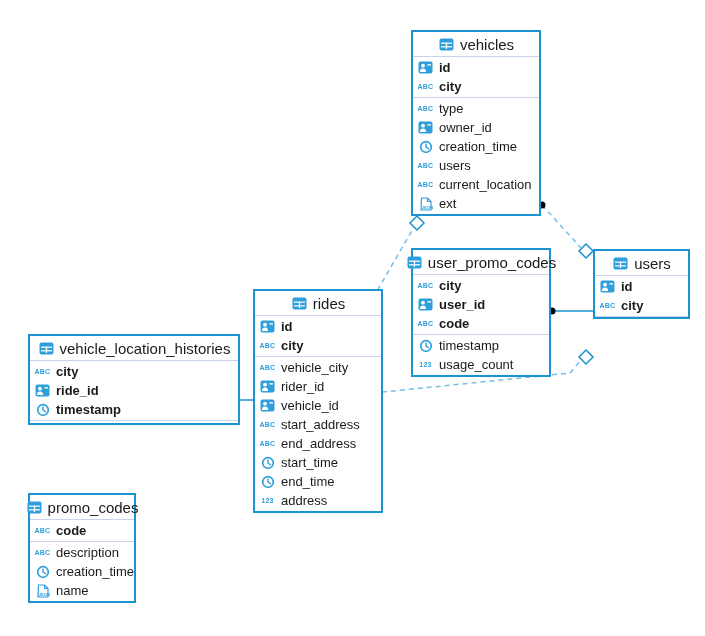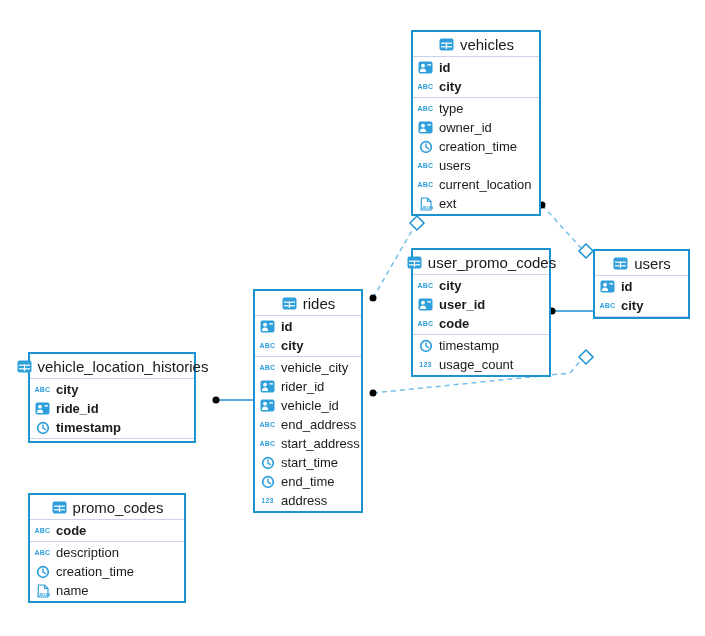--- a/index.html
+++ b/index.html
@@ -226,21 +226,21 @@
           <span class="field-label">id</span>
         </div>
         <div class="row key">
           <span class="icon-cell">
             <span class="txt-icon">ABC</span>
           </span>
           <span class="field-label">city</span>
         </div>
       </div>
     </div>
-    <div class="table-node" style="left: 253px; top: 289px; width: 110px;">
+    <div class="table-node" style="left: 253px; top: 289px; width: 130px;">
       <div class="tbl-header">
         <span class="icon-cell">
           <svg width="15" height="13" viewBox="0 0 15 13">
             <rect x="0.5" y="0.5" width="14" height="12" rx="2" fill="#2f9fdb"></rect>
             <rect x="2" y="4.6" width="11" height="1.2" fill="#fff"></rect>
             <rect x="2" y="8.2" width="11" height="1.2" fill="#fff"></rect>
             <rect x="6.9" y="4.6" width="1.2" height="6.4" fill="#fff"></rect>
           </svg>
         </span>
         <span class="tbl-title">rides</span>
@@ -290,30 +290,30 @@
               <path d="M1.9 11 C1.9 8.6 3.2 7.5 5 7.5 C6.8 7.5 8.1 8.6 8.1 11 Z" fill="#fff"></path>
               <rect x="9.4" y="3.2" width="3.6" height="1.3" fill="#fff"></rect>
             </svg>
           </span>
           <span class="field-label">vehicle_id</span>
         </div>
         <div class="row">
           <span class="icon-cell">
             <span class="txt-icon">ABC</span>
           </span>
+          <span class="field-label">start_address</span>
+        </div>
+        <div class="row">
+          <span class="icon-cell">
+            <span class="txt-icon">ABC</span>
+          </span>
           <span class="field-label">end_address</span>
         </div>
         <div class="row">
           <span class="icon-cell">
-            <span class="txt-icon">ABC</span>
-          </span>
-          <span class="field-label">start_address</span>
-        </div>
-        <div class="row">
-          <span class="icon-cell">
             <svg width="14" height="14" viewBox="0 0 14 14">
               <circle cx="7" cy="7" r="5.3" fill="none" stroke="#2f9fdb" stroke-width="1.7"></circle>
               <path d="M7 7 L7 3.9 M7 7 L9.4 8.6" stroke="#2f9fdb" stroke-width="1.4" stroke-linecap="round" fill="none"></path>
             </svg>
           </span>
           <span class="field-label">start_time</span>
         </div>
         <div class="row">
           <span class="icon-cell">
             <svg width="14" height="14" viewBox="0 0 14 14">
@@ -324,21 +324,21 @@
           <span class="field-label">end_time</span>
         </div>
         <div class="row">
           <span class="icon-cell">
             <span class="txt-icon">123</span>
           </span>
           <span class="field-label">address</span>
         </div>
       </div>
     </div>
-    <div class="table-node" style="left: 28px; top: 352px; width: 168px;">
+    <div class="table-node" style="left: 28px; top: 334px; width: 212px;">
       <div class="tbl-header">
         <span class="icon-cell">
           <svg width="15" height="13" viewBox="0 0 15 13">
             <rect x="0.5" y="0.5" width="14" height="12" rx="2" fill="#2f9fdb"></rect>
             <rect x="2" y="4.6" width="11" height="1.2" fill="#fff"></rect>
             <rect x="2" y="8.2" width="11" height="1.2" fill="#fff"></rect>
             <rect x="6.9" y="4.6" width="1.2" height="6.4" fill="#fff"></rect>
           </svg>
         </span>
         <span class="tbl-title">vehicle_location_histories</span>
@@ -367,21 +367,21 @@
               <circle cx="7" cy="7" r="5.3" fill="none" stroke="#2f9fdb" stroke-width="1.7"></circle>
               <path d="M7 7 L7 3.9 M7 7 L9.4 8.6" stroke="#2f9fdb" stroke-width="1.4" stroke-linecap="round" fill="none"></path>
             </svg>
           </span>
           <span class="field-label">timestamp</span>
         </div>
       </div>
       <div class="section">
       </div>
     </div>
-    <div class="table-node" style="left: 28px; top: 493px; width: 158px;">
+    <div class="table-node" style="left: 28px; top: 493px; width: 108px;">
       <div class="tbl-header">
         <span class="icon-cell">
           <svg width="15" height="13" viewBox="0 0 15 13">
             <rect x="0.5" y="0.5" width="14" height="12" rx="2" fill="#2f9fdb"></rect>
             <rect x="2" y="4.6" width="11" height="1.2" fill="#fff"></rect>
             <rect x="2" y="8.2" width="11" height="1.2" fill="#fff"></rect>
             <rect x="6.9" y="4.6" width="1.2" height="6.4" fill="#fff"></rect>
           </svg>
         </span>
         <span class="tbl-title">promo_codes</span>

